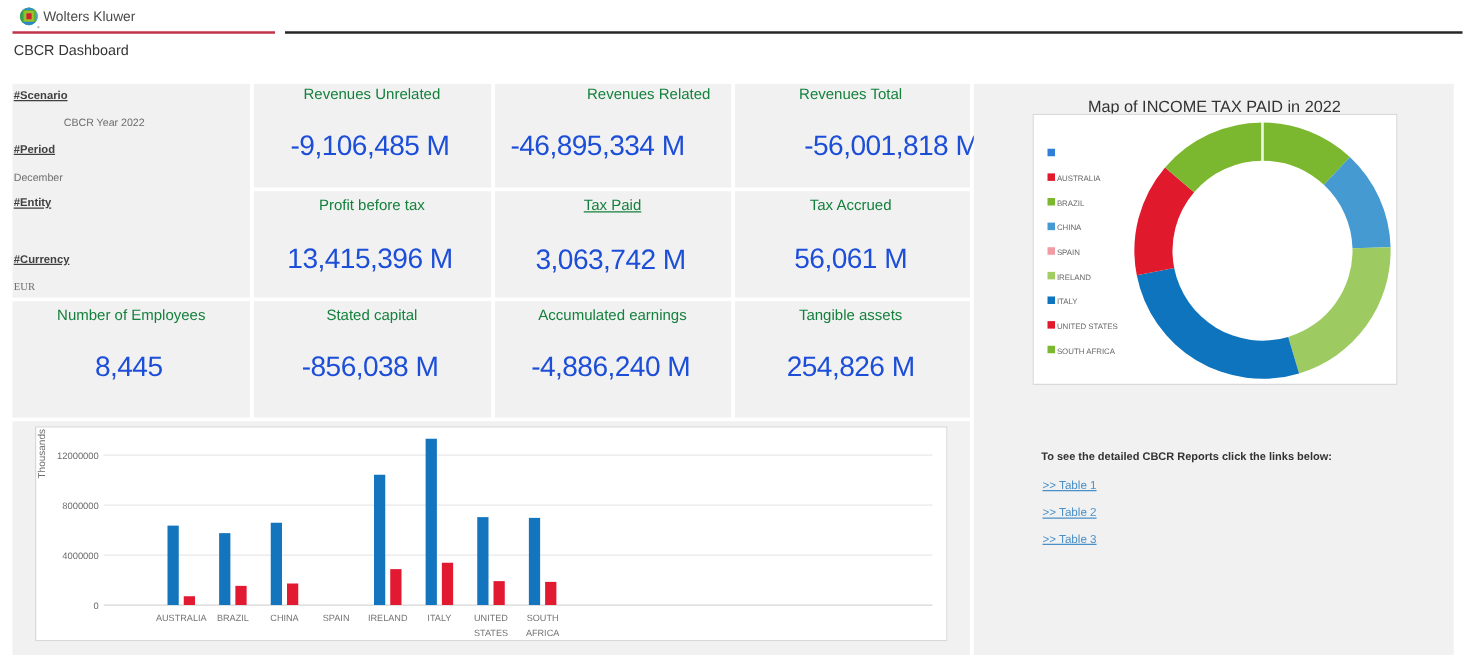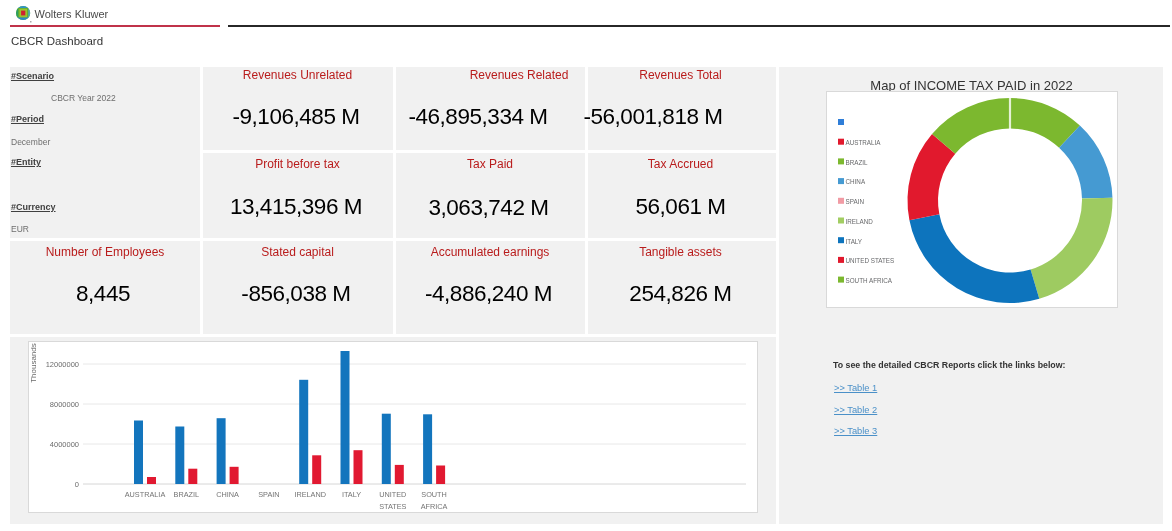--- a/index.html
+++ b/index.html
@@ -1,20 +1,20 @@
 <!DOCTYPE html>
 <html><head>
 <meta charset="utf-8">
 <style>
 html,body{margin:0;padding:0;}
 body{width:1172px;height:531px;background:#fff;font-family:"Liberation Sans",sans-serif;position:relative;overflow:hidden;}
 .abs{position:absolute;}
 .card{position:absolute;background:#f1f1f1;}
-.ktitle{position:absolute;font-size:12px;color:#b91c1c;text-align:center;white-space:nowrap;transform:translate(-50%,-50%);}
-.kval{position:absolute;font-size:22.5px;color:#000000;text-align:right;white-space:nowrap;transform:translate(-50%,-50%);letter-spacing:-0.45px;}
+.ktitle{position:absolute;font-size:12px;color:#15803d;text-align:center;white-space:nowrap;transform:translate(-50%,-50%);}
+.kval{position:absolute;font-size:22.5px;color:#1d4ed8;text-align:right;white-space:nowrap;transform:translate(-50%,-50%);letter-spacing:-0.45px;}
 .flab{position:absolute;font-size:9px;font-weight:700;color:#404040;left:11px;transform:translateY(-50%);text-decoration:underline;}
 .fval{position:absolute;font-size:8.5px;color:#6e6e6e;left:11px;transform:translateY(-50%);}
 .panel{position:absolute;background:#fff;border:1px solid #d9d9d9;box-sizing:border-box;}
 a.tlink{position:absolute;font-size:9.3px;color:#4a90c8;text-decoration:underline;}
 </style>
 </head>
 <body>
 
 <svg class="abs" style="left:15.5px;top:5px" width="18" height="19" viewBox="0 0 18 19">
   <defs>
@@ -38,42 +38,42 @@
 <div class="abs" style="left:228px;top:25px;width:942px;height:1.8px;background:#272727;"></div>
 <div class="abs" style="left:11px;top:35px;font-size:11.5px;color:#363636;">CBCR Dashboard</div>
 
 <div class="card" style="left:10px;top:67px;width:189.5px;height:171px;"></div>
 <div class="flab" style="top:76px;">#Scenario</div>
 <div class="fval" style="top:97.5px;padding-left:40px;">CBCR Year 2022</div>
 <div class="flab" style="top:119px;">#Period</div>
 <div class="fval" style="top:141.5px;">December</div>
 <div class="flab" style="top:162px;">#Entity</div>
 <div class="flab" style="top:206.5px;">#Currency</div>
-<div class="fval" style="top:228.5px;">EUR</div>
+<div class="fval" style="top:228.5px;font-family:Liberation Serif, serif;">EUR</div>
 
 <div class="card" style="left:202.5px;top:67px;width:190px;height:82.5px;"></div>
 <div class="card" style="left:395.5px;top:67px;width:189px;height:82.5px;"></div>
 <div class="card" style="left:587.5px;top:67px;width:188.5px;height:82.5px;"></div>
 <div class="card" style="left:202.5px;top:152.5px;width:190px;height:85.5px;"></div>
 <div class="card" style="left:395.5px;top:152.5px;width:189px;height:85.5px;"></div>
 <div class="card" style="left:587.5px;top:152.5px;width:188.5px;height:85.5px;"></div>
 <div class="card" style="left:10px;top:241px;width:189.5px;height:93px;"></div>
 <div class="card" style="left:202.5px;top:241px;width:190px;height:93px;"></div>
 <div class="card" style="left:395.5px;top:241px;width:189px;height:93px;"></div>
 <div class="card" style="left:587.5px;top:241px;width:188.5px;height:93px;"></div>
 
 <div class="ktitle" style="left:297.5px;top:75.4px;">Revenues Unrelated</div>
 <div class="ktitle" style="left:490px;top:75.4px;margin-left:29px;">Revenues Related</div>
 <div class="ktitle" style="left:680.5px;top:75.4px;">Revenues Total</div>
 <div class="kval" style="left:296px;top:117px;">-9,106,485 M</div>
 <div class="kval" style="left:478px;top:117px;">-46,895,334 M</div>
-<div class="kval" style="left:653px;top:117px;">-56,001,818 M</div>
+<div class="kval" style="left:713px;top:117px;">-56,001,818 M</div>
 
 <div class="ktitle" style="left:297.5px;top:164px;">Profit before tax</div>
-<div class="ktitle" style="left:490px;top:164px;">Tax Paid</div>
+<div class="ktitle" style="left:490px;top:164px;text-decoration:underline;">Tax Paid</div>
 <div class="ktitle" style="left:680.5px;top:164px;">Tax Accrued</div>
 <div class="kval" style="left:296px;top:206.5px;">13,415,396 M</div>
 <div class="kval" style="left:488.5px;top:208px;">3,063,742 M</div>
 <div class="kval" style="left:680.5px;top:206.5px;">56,061 M</div>
 
 <div class="ktitle" style="left:105px;top:251.5px;">Number of Employees</div>
 <div class="ktitle" style="left:297.5px;top:251.5px;">Stated capital</div>
 <div class="ktitle" style="left:490px;top:251.5px;">Accumulated earnings</div>
 <div class="ktitle" style="left:680.5px;top:251.5px;">Tangible assets</div>
 <div class="kval" style="left:103px;top:293.5px;">8,445</div>

